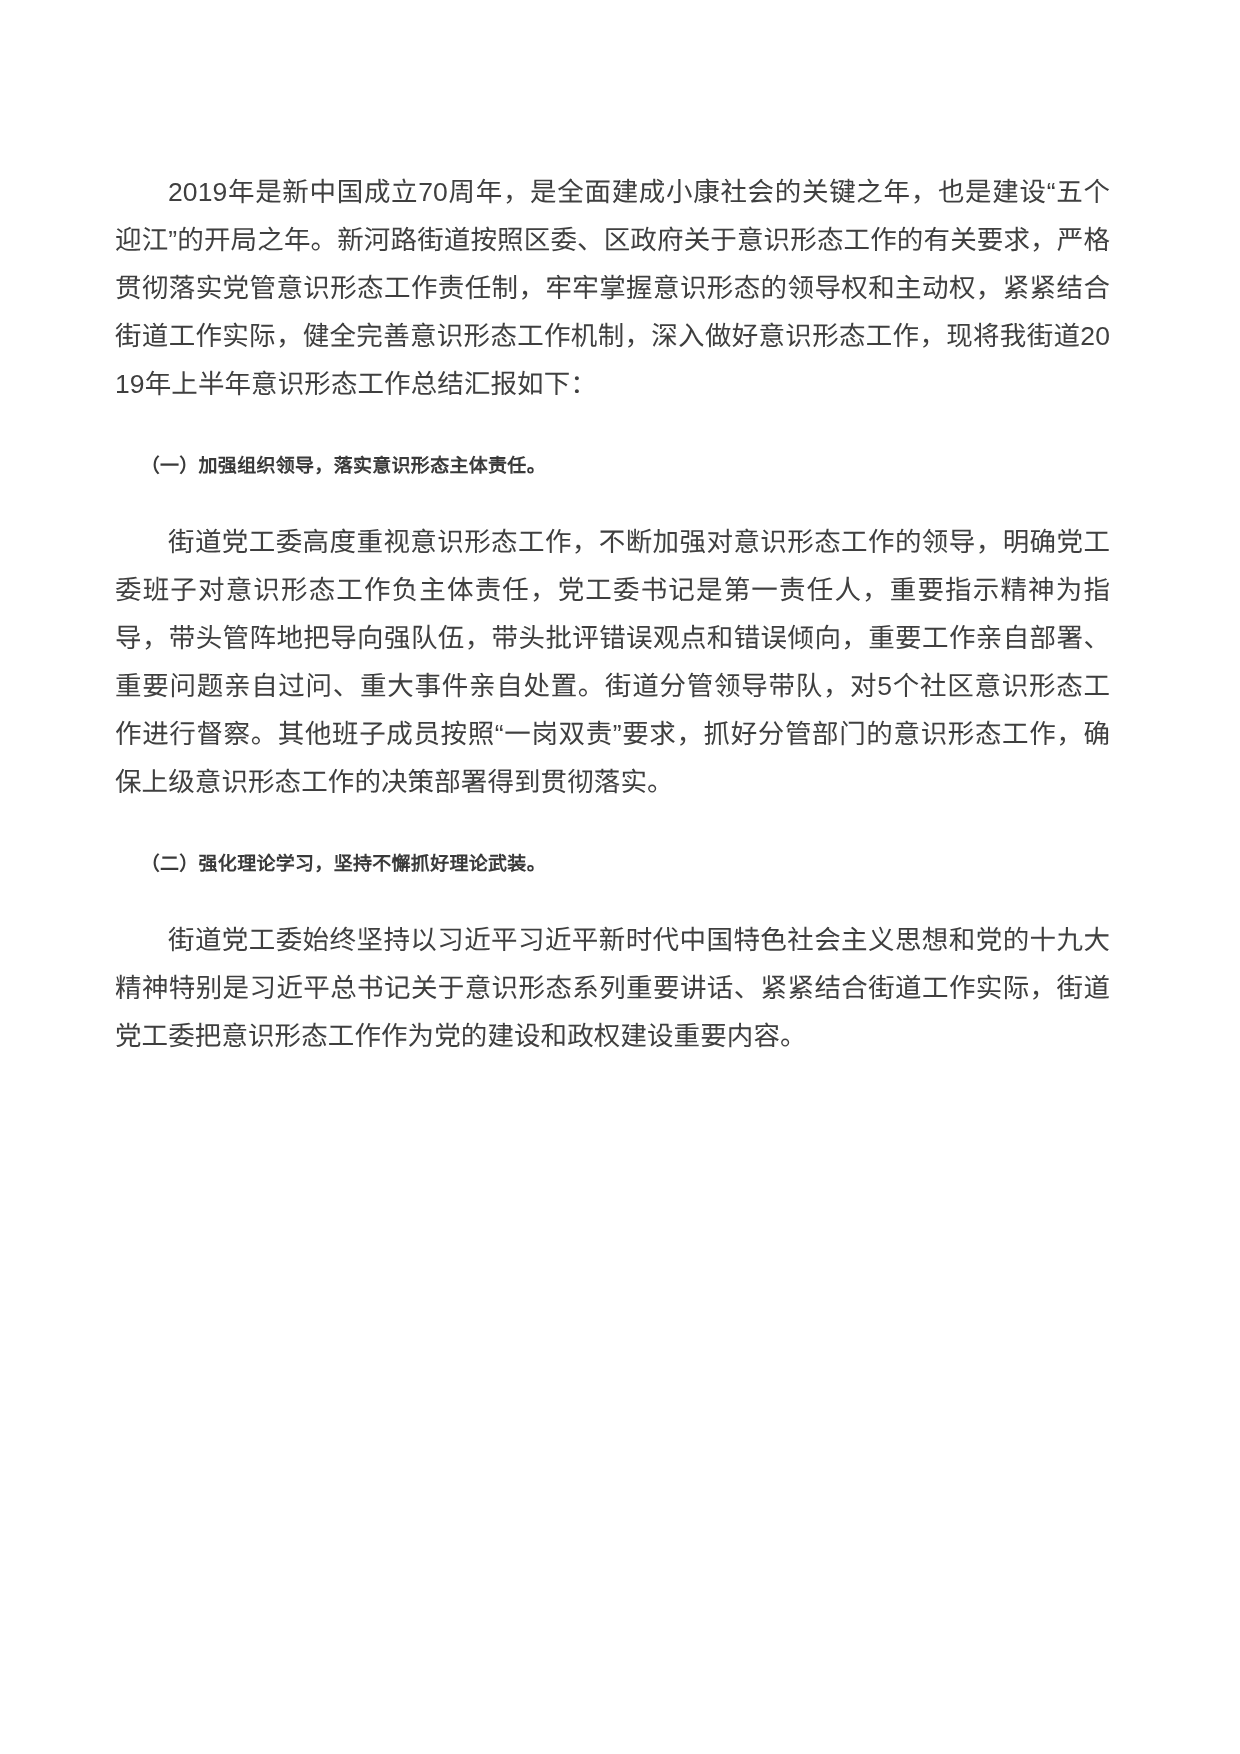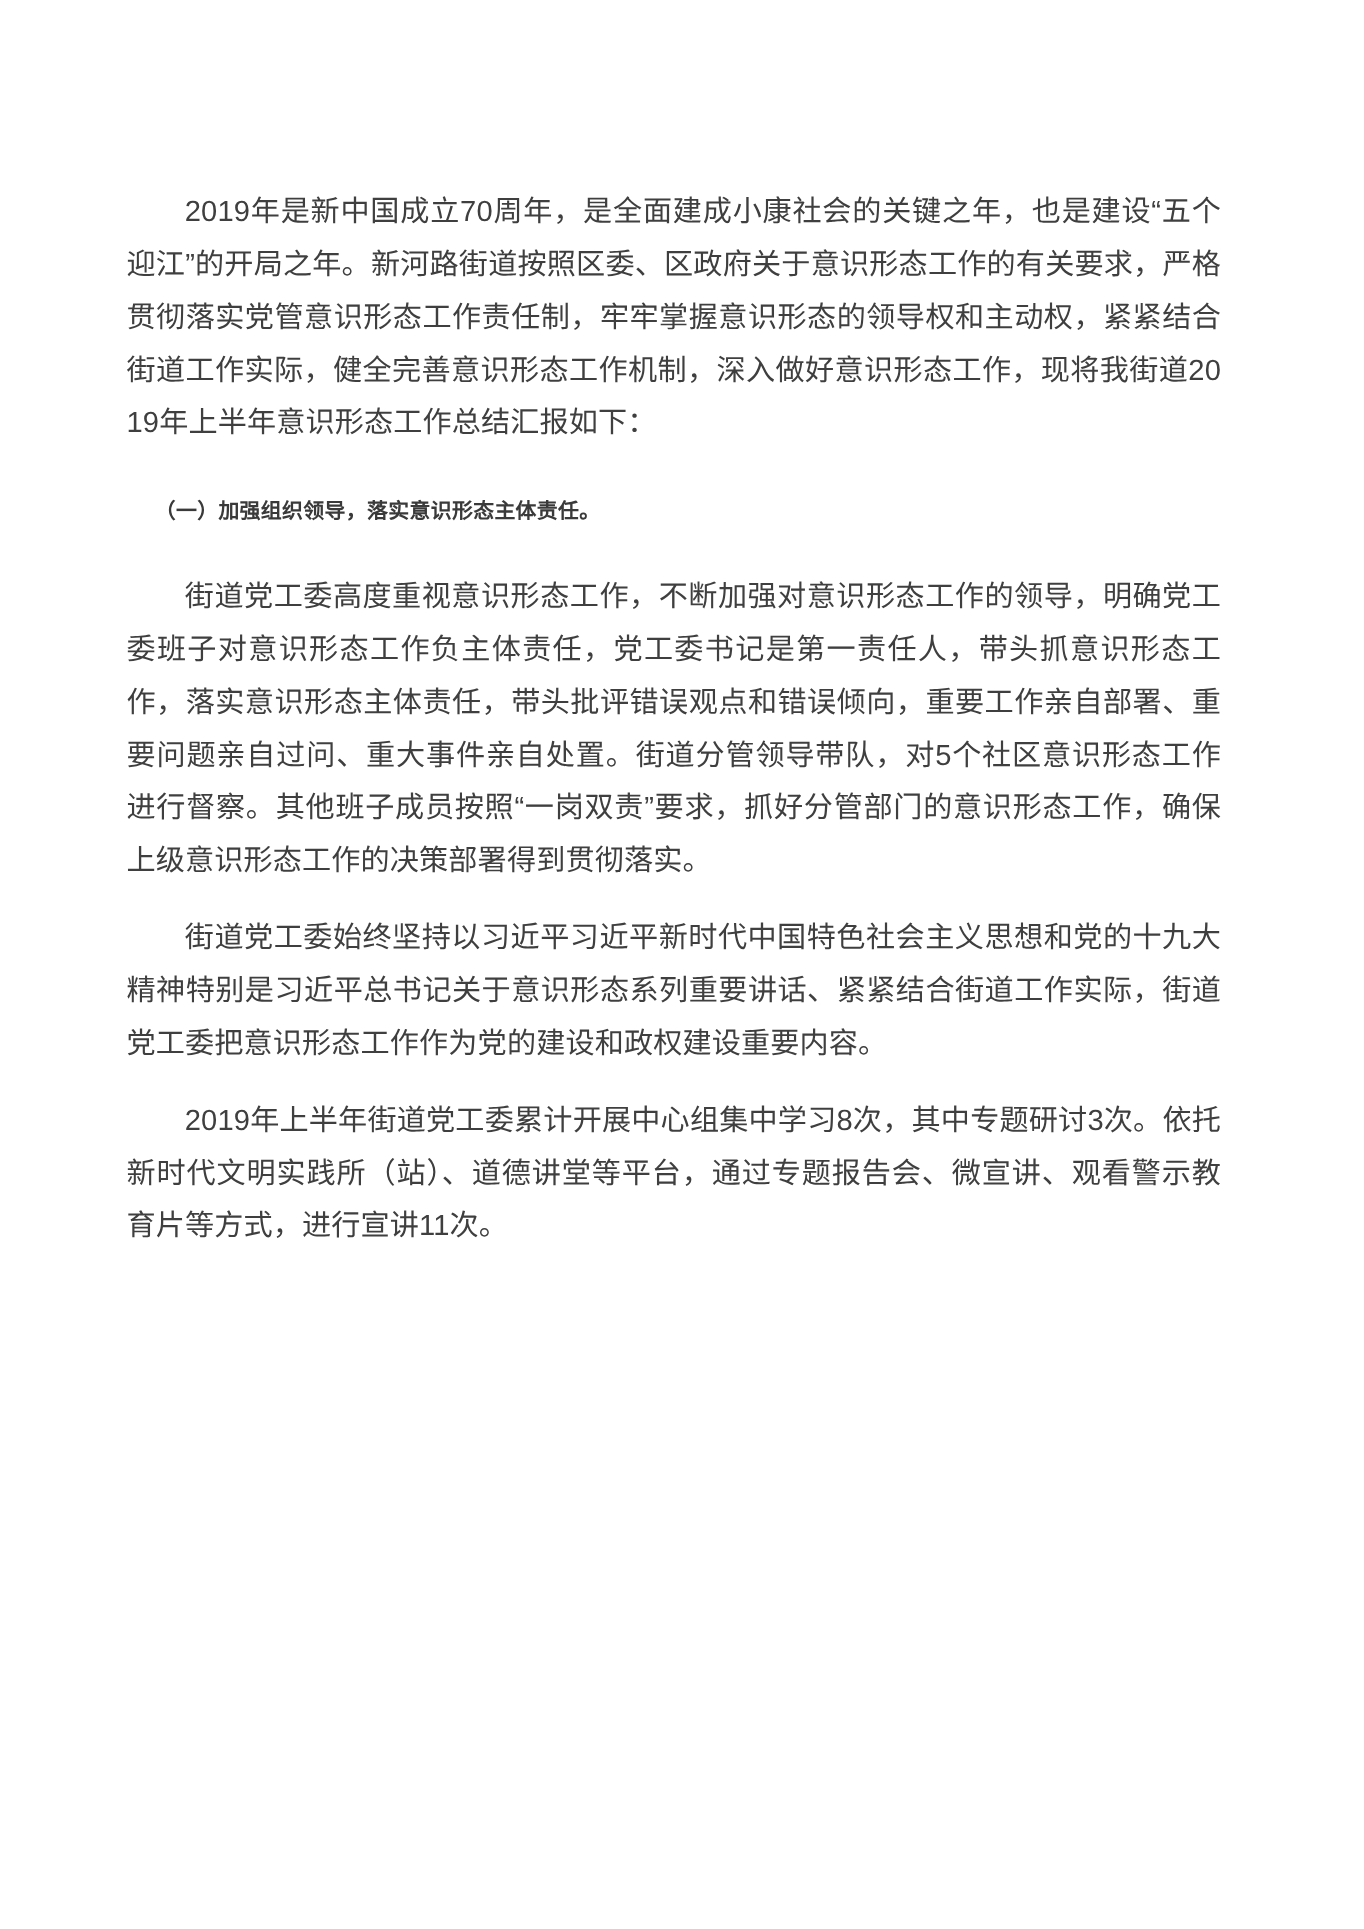--- a/index.html
+++ b/index.html
@@ -78,17 +78,17 @@
     margin-top: 34px;
   }
 </style>
 </head>
 <body>
 
 <div class="page">
   <div class="doc-body" id="doc-body">
       <p class="para">2019年是新中国成立70周年，是全面建成小康社会的关键之年，也是建设“五个迎江”的开局之年。新河路街道按照区委、区政府关于意识形态工作的有关要求，严格贯彻落实党管意识形态工作责任制，牢牢掌握意识形态的领导权和主动权，紧紧结合街道工作实际，健全完善意识形态工作机制，深入做好意识形态工作，现将我街道2019年上半年意识形态工作总结汇报如下：</p>
       <div class="heading-2">（一）加强组织领导，落实意识形态主体责任。</div>
-      <p class="para">街道党工委高度重视意识形态工作，不断加强对意识形态工作的领导，明确党工委班子对意识形态工作负主体责任，党工委书记是第一责任人，带头抓意识形态工作，落实意识形态主体责任，带头批评错误观点和错误倾向，重要工作亲自部署、重要问题亲自过问、重大事件亲自处置。街道分管领导带队，对5个社区意识形态工作进行督察。其他班子成员按照“一岗双责”要求，抓好分管部门的意识形态工作，确保上级意识形态工作的决策部署得到贯彻落实。</p>
+      <p class="para">街道党工委高度重视意识形态工作，不断加强对意识形态工作的领导，明确党工委班子对意识形态工作负主体责任，党工委书记是第一责任人，重要指示精神为指导，带头管阵地把导向强队伍，带头批评错误观点和错误倾向，重要工作亲自部署、重要问题亲自过问、重大事件亲自处置。街道分管领导带队，对5个社区意识形态工作进行督察。其他班子成员按照“一岗双责”要求，抓好分管部门的意识形态工作，确保上级意识形态工作的决策部署得到贯彻落实。</p>
+      <div class="heading-2">（二）强化理论学习，坚持不懈抓好理论武装。</div>
       <p class="para">街道党工委始终坚持以习近平习近平新时代中国特色社会主义思想和党的十九大精神特别是习近平总书记关于意识形态系列重要讲话、紧紧结合街道工作实际，街道党工委把意识形态工作作为党的建设和政权建设重要内容。</p>
-      <p class="para">2019年上半年街道党工委累计开展中心组集中学习8次，其中专题研讨3次。依托新时代文明实践所（站）、道德讲堂等平台，通过专题报告会、微宣讲、观看警示教育片等方式，进行宣讲11次。</p>
     </div>
 </div>
 
 </body></html>

